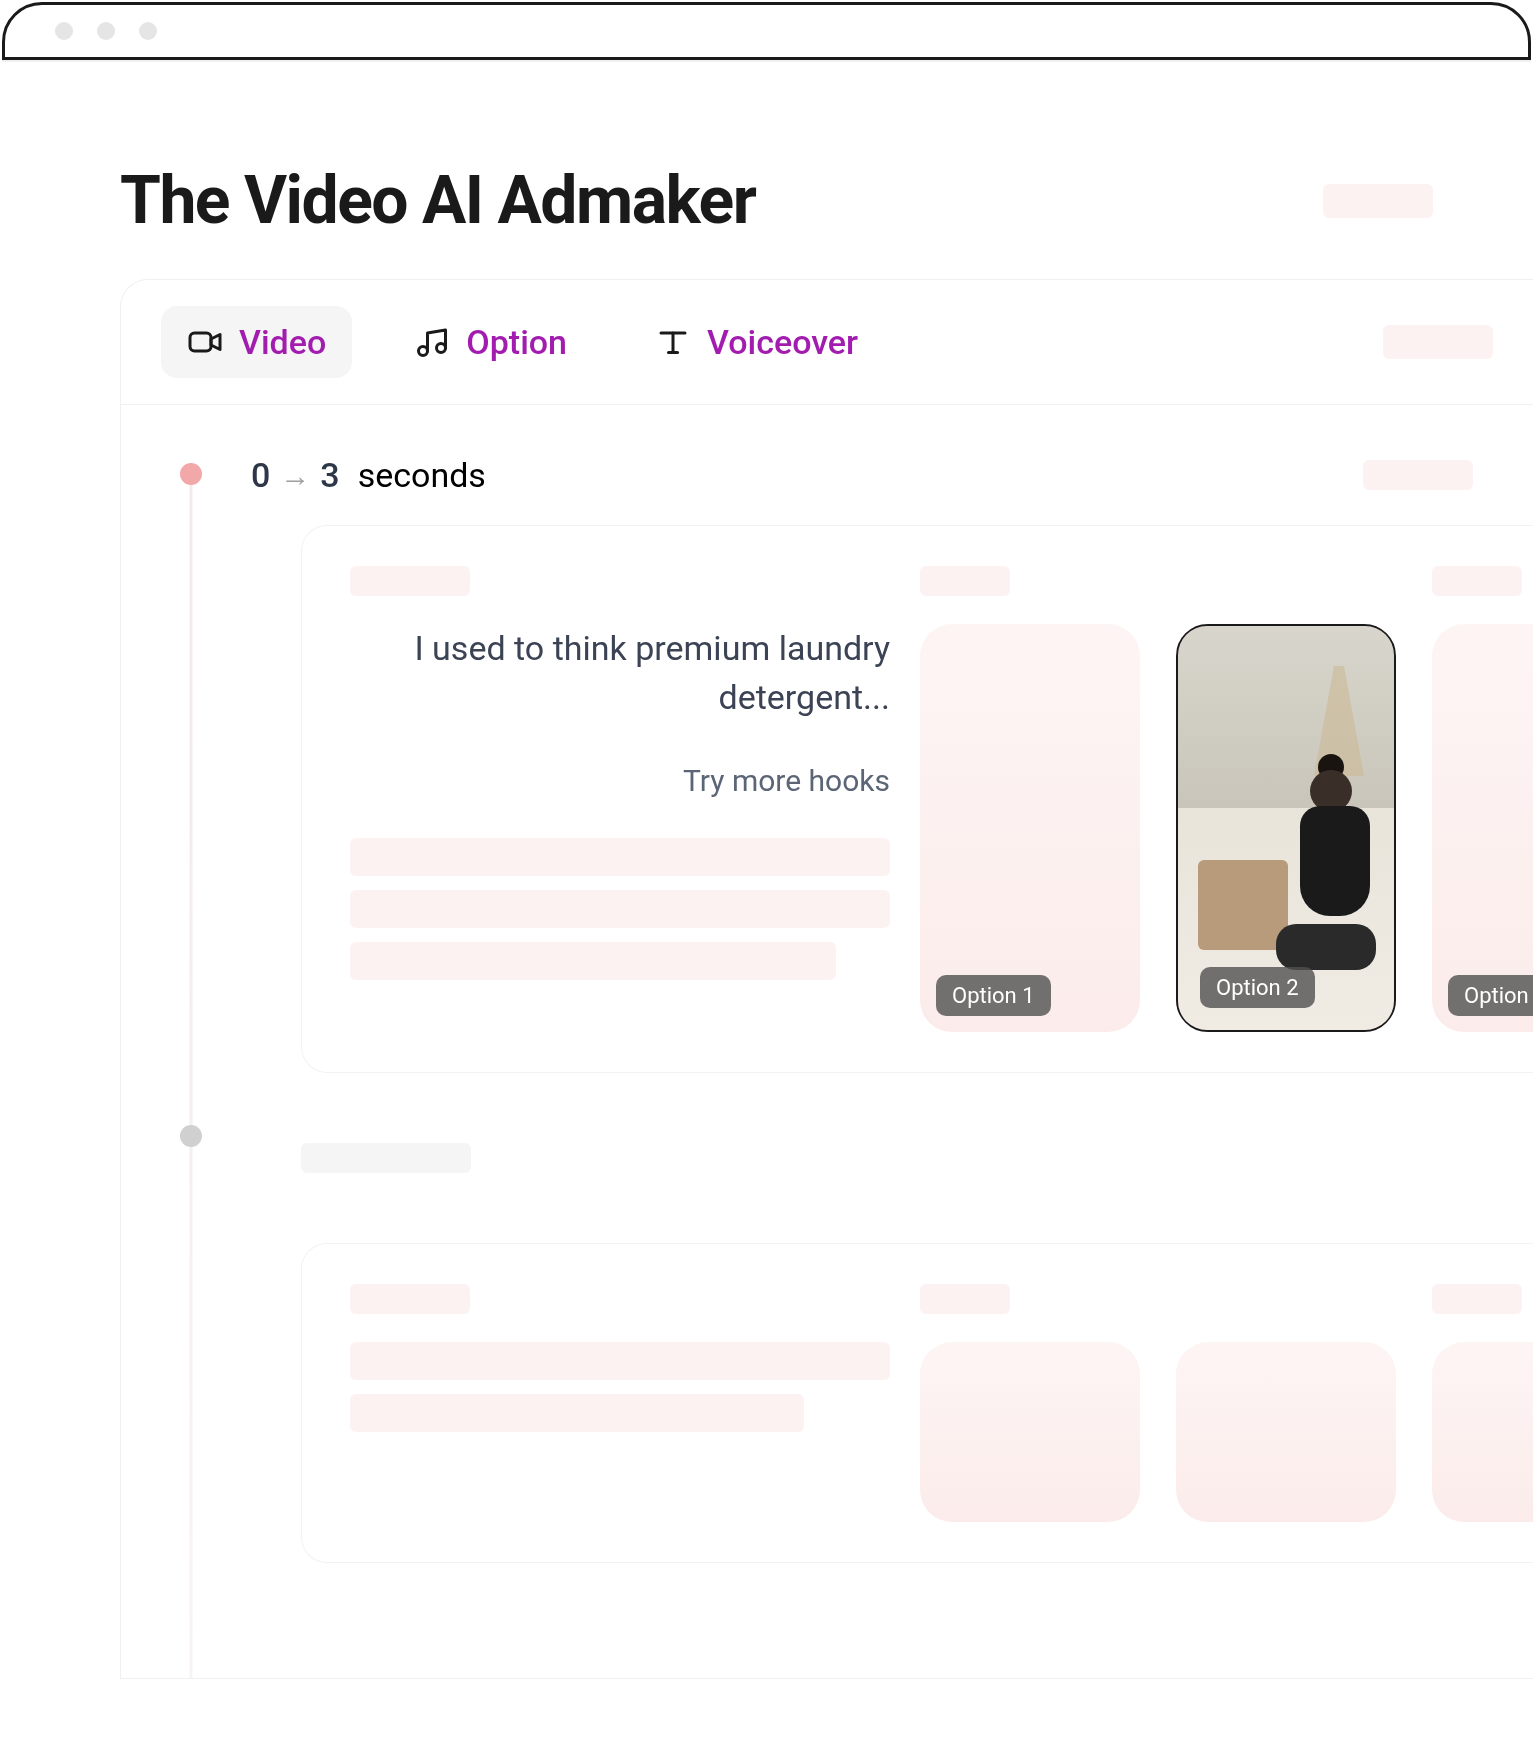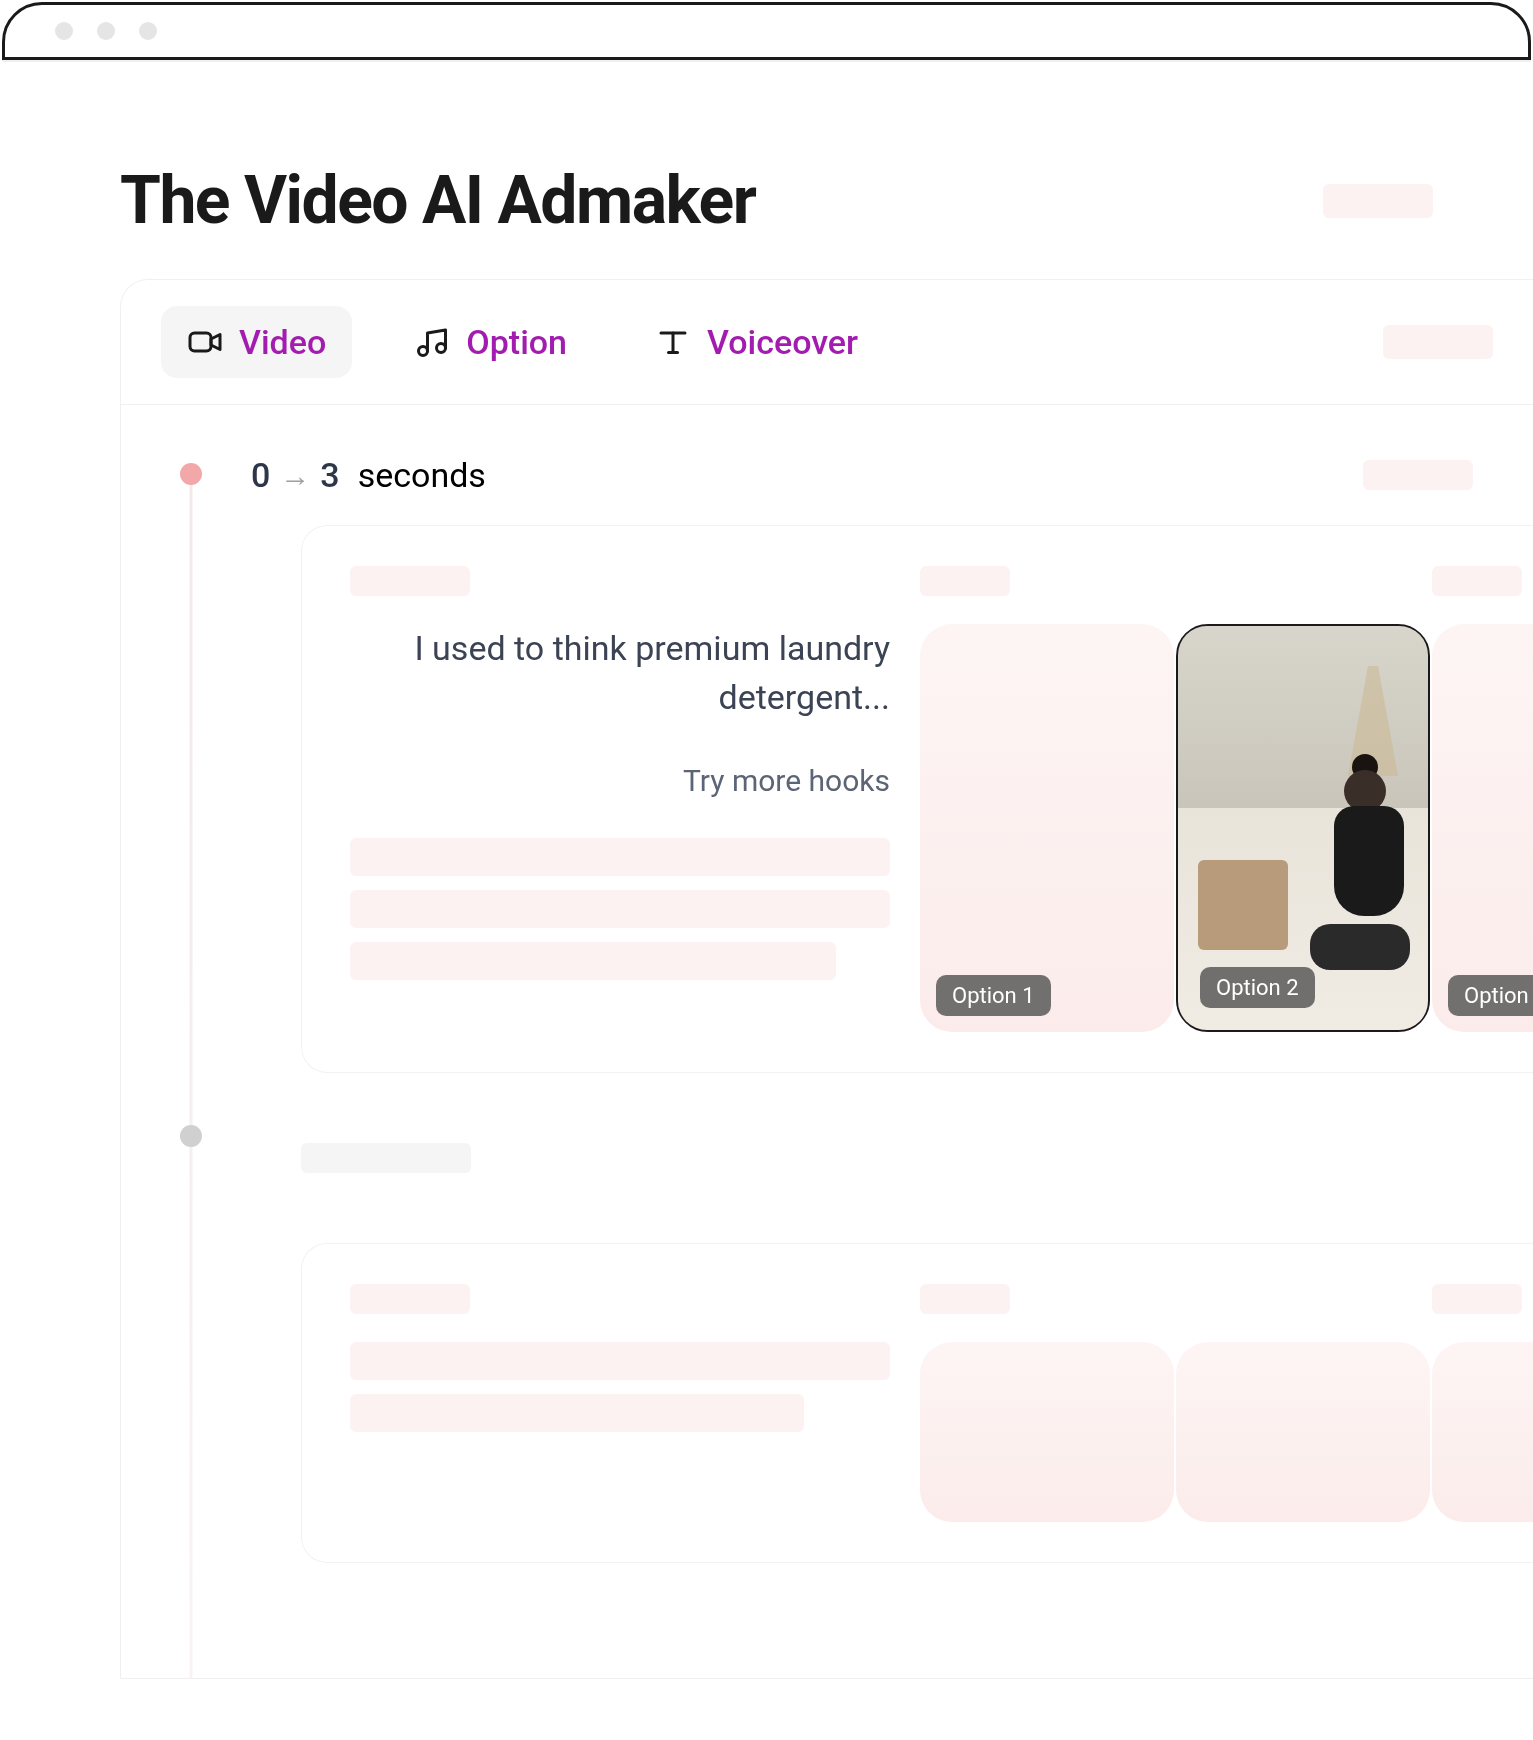--- a/index.html
+++ b/index.html
@@ -217,21 +217,21 @@
       flex-shrink: 0;
     }
     .preview-col-header {
       height: 30px;
       width: 90px;
       background: #fdf2f2;
       border-radius: 6px;
       margin-bottom: 28px;
     }
     .preview-card {
-      width: 254px;
+      width: 220px;
       height: 408px;
       border-radius: 32px;
       background: linear-gradient(180deg, #fdf5f4 0%, #fbeceb 100%);
       position: relative;
     }
     .preview-card.selected {
       border: 2.5px solid #1a1a1a;
       background: #701a75;
     }
     .preview-card.selected .room {

